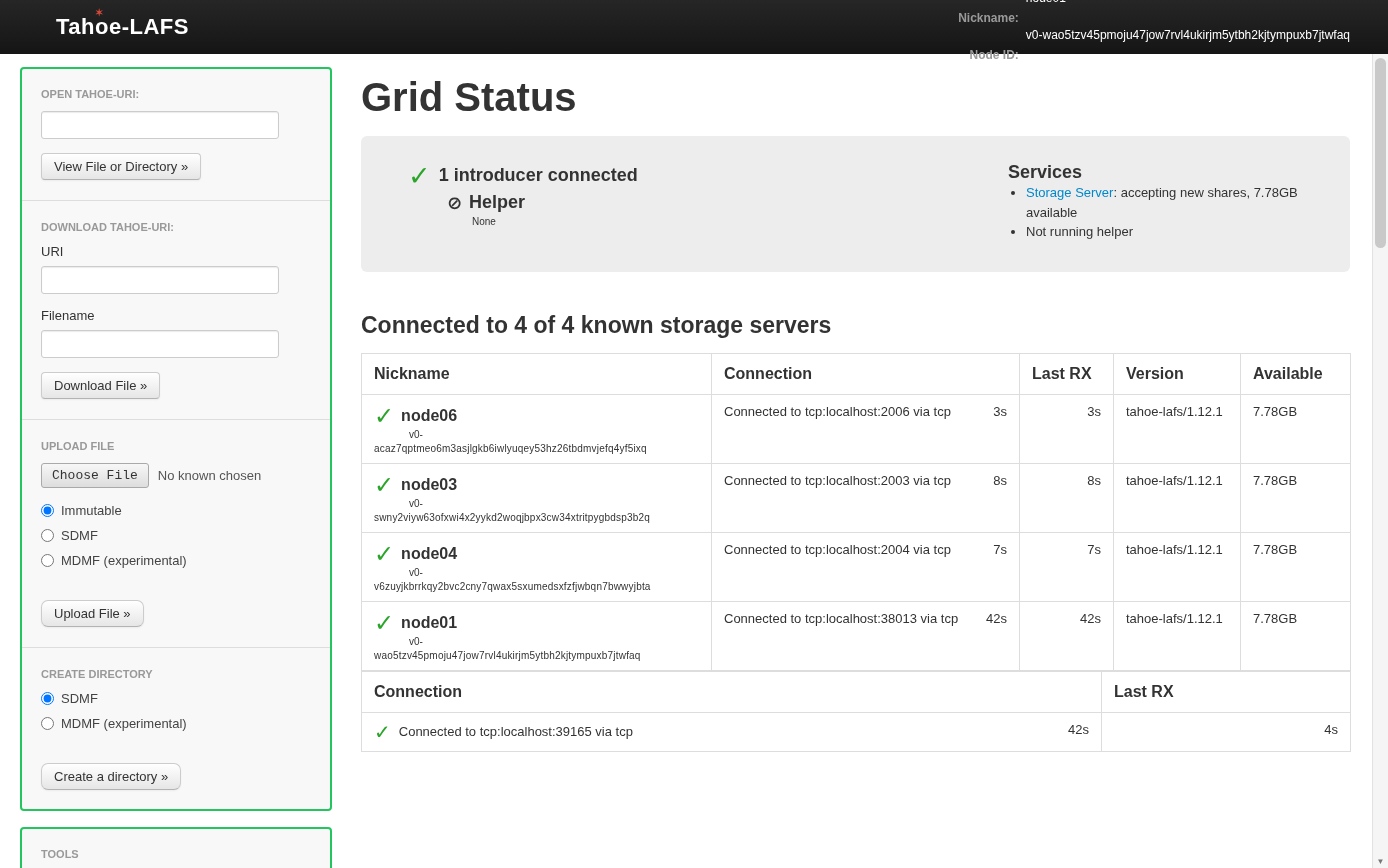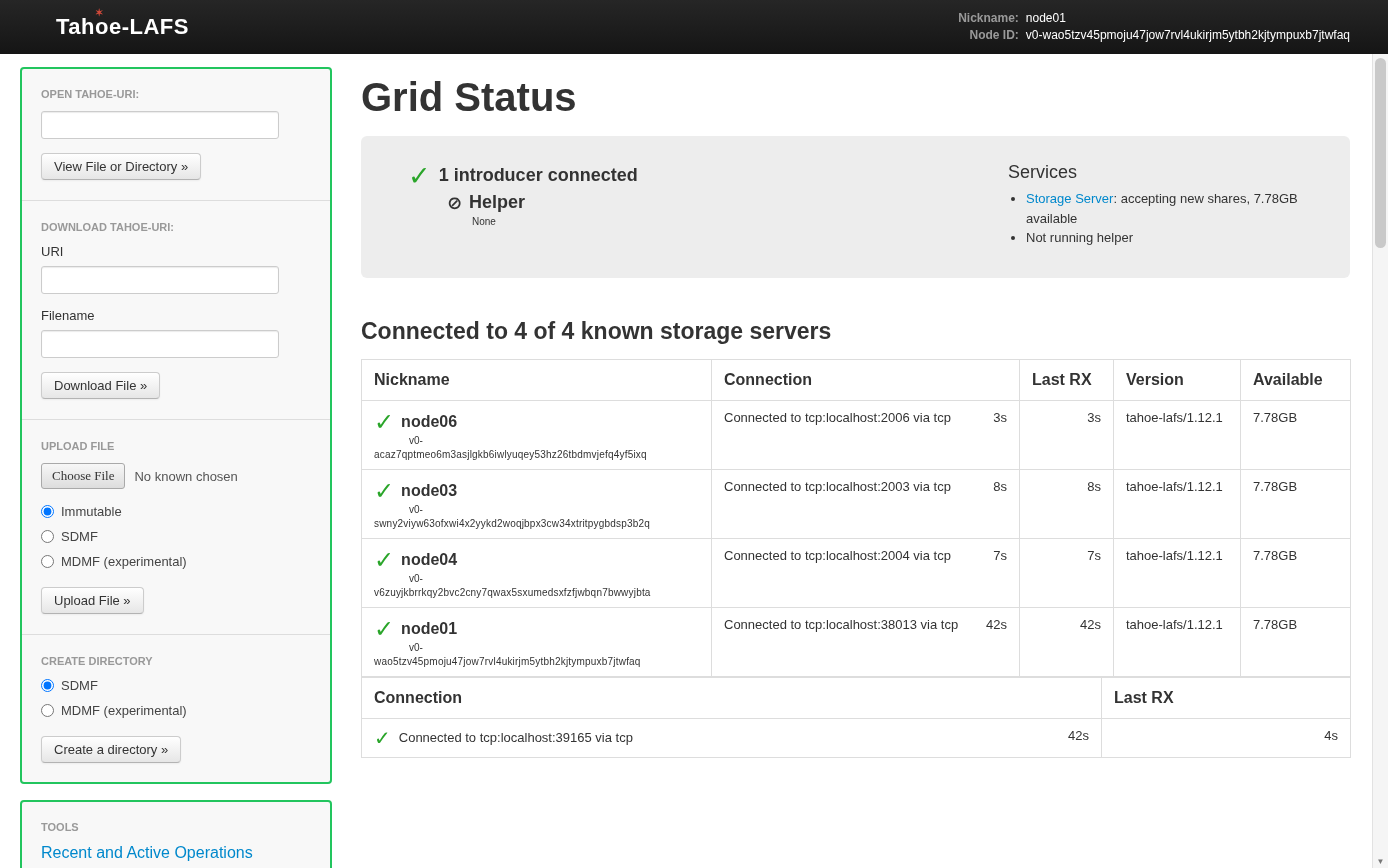--- a/index.html
+++ b/index.html
@@ -36,21 +36,21 @@
     color: #d24a3a;
   }
   .header-meta {
     display: grid;
     grid-template-columns: auto auto;
     column-gap: 7px;
     row-gap: 2px;
     font-size: 12px;
     line-height: 15px;
   }
-  .meta-label { color: #999; font-weight: bold; text-align: right; }
+  .meta-label { color: #999; font-weight: bold; text-align: right; margin-top: 20px; }
   .meta-value { color: #fff; }
 
   
   .page {
     display: flex;
     gap: 29px;
     padding: 13px 38px 0 20px;
     align-items: flex-start;
   }
   .sidebar { width: 312px; flex: none; }
@@ -102,28 +102,28 @@
     margin: 20px -19px;
   }
   .field-label { font-size: 13px; margin: 2px 0 7px; color: #333; }
   .file-row { display: flex; align-items: center; gap: 9px; margin-bottom: 15px; }
   .file-btn {
     background: linear-gradient(#f7f7f7, #dddddd);
     border: 1px solid #a9a9a9;
     border-radius: 3px;
     padding: 4px 10px;
     font-size: 13px;
-    font-family: Liberation Serif, serif;
+    font-family: Liberation Mono, monospace;
     color: #333;
     cursor: pointer;
   }
   .no-file { font-size: 13px; color: #555; }
   .radio-row { display: flex; align-items: center; gap: 7px; font-size: 13px; color: #444; margin-bottom: 10px; }
   .radio-row input { margin: 0; }
-  .btn-gap { margin-top: 8px; }
+  .btn-gap { margin-top: 22px; border-radius: 7px; }
   .tools-link { font-size: 16px; color: #0088cc; text-decoration: none; cursor: pointer; }
   .tools-well { min-height: 120px; }
 
   
   h1.page-title {
     font-size: 40px;
     font-weight: bold;
     color: #333;
     margin: 8px 0 17px;
     line-height: 1.1;
@@ -145,21 +145,21 @@
   }
   .check { color: #2aa52a; font-weight: bold; font-family: "DejaVu Sans", sans-serif; line-height: 1; }
   .check-lg { font-size: 27px; }
   .check-md { font-size: 24px; }
   .check-sm { font-size: 20px; }
   .helper-block { margin-left: 39px; margin-top: 3px; }
   .helper-row { display: flex; align-items: center; gap: 7px; font-size: 18px; font-weight: bold; }
   .nohelper-icon { font-size: 18px; color: #333; font-family: "DejaVu Sans", sans-serif; line-height: 1; }
   .helper-none { font-size: 10px; color: #333; margin-left: 25px; margin-top: 3px; }
   .well-right { width: 318px; flex: none; }
-  .services-title { font-size: 18px; font-weight: normal; margin-bottom: 6px; }
+  .services-title { font-size: 18px; font-weight: bold; }
   .services-list { margin-left: 18px; font-size: 13px; line-height: 1.5; }
   .services-list a { color: #0088cc; text-decoration: none; cursor: pointer; }
 
   h2.section-heading { font-size: 23px; font-weight: bold; color: #333; margin: 8px 0 14px; }
   .sec-storage { margin-top: 38px; }
   .sec-introducers { margin-top: 28px; }
 
   table.grid-table {
     width: 100%;
     border-collapse: collapse;

